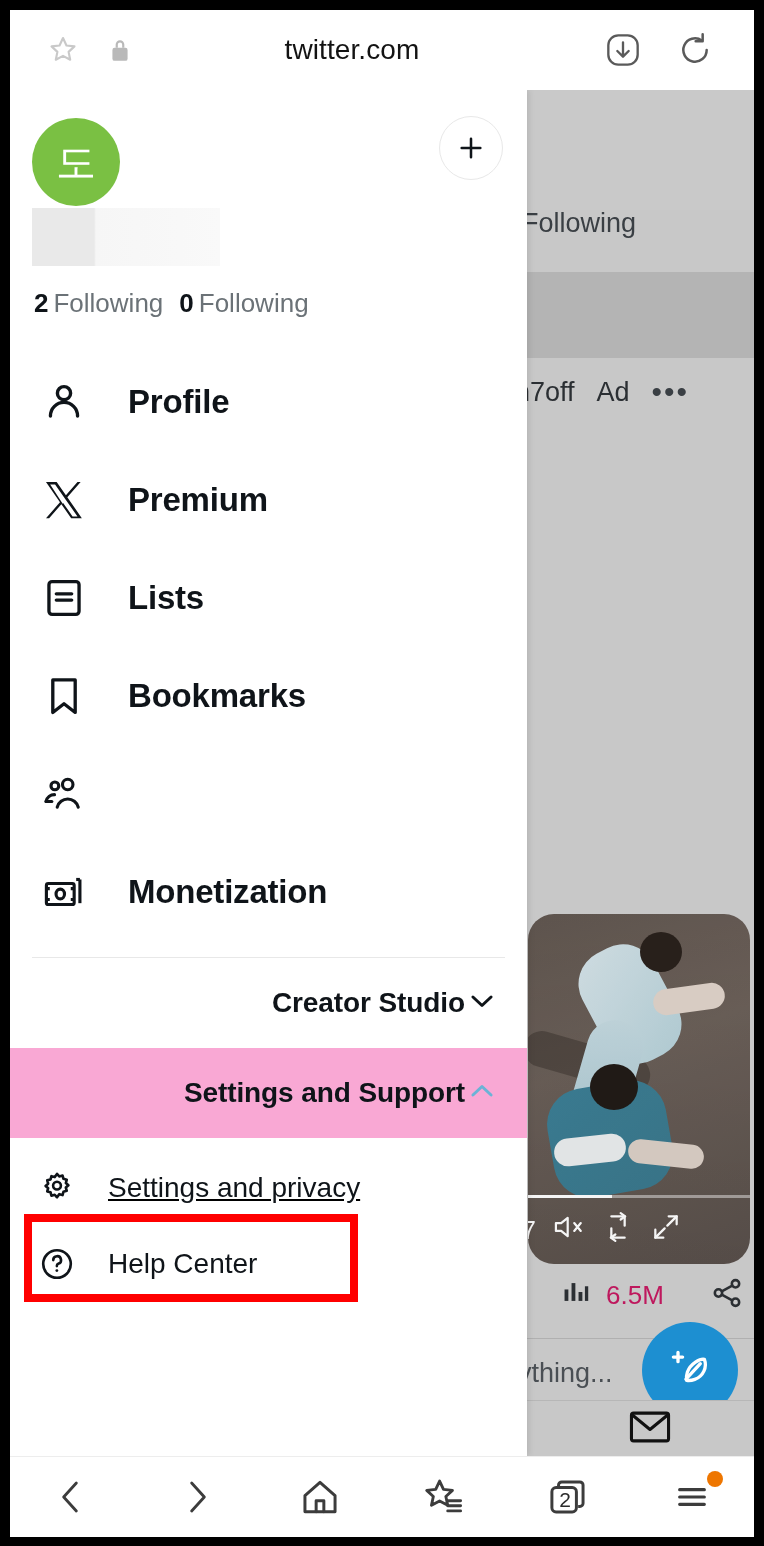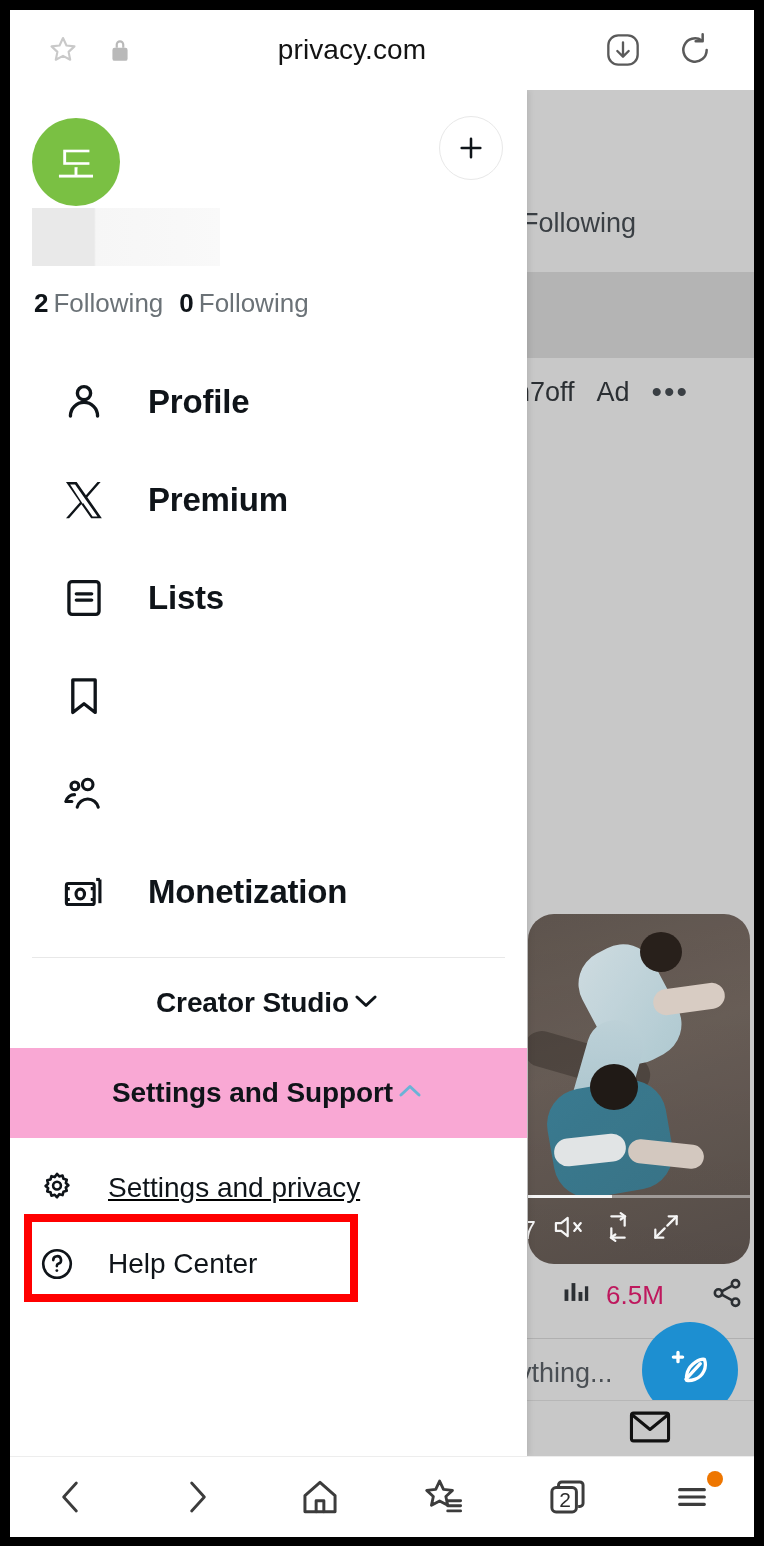--- a/index.html
+++ b/index.html
@@ -320,21 +320,20 @@
     align-items: baseline;
   }
   .counts b {
     color: #0f1419;
     font-weight: 700;
     margin-right: 5px;
   }
 
   .nav-main {
     margin-top: 34px;
-    padding-left: 20px;
   }
   .nav-item {
     display: flex;
     align-items: center;
     height: 98px;
     padding-left: 28px;
     box-sizing: border-box;
   }
   .nav-ico {
     width: 52px;
@@ -354,21 +353,21 @@
 
   .divider {
     height: 1px;
     background: #e8e8e8;
     margin: 16px 22px 0 22px;
   }
 
   .acc-item {
     display: flex;
     align-items: center;
-    justify-content: center;
+    justify-content: flex-end;
     height: 90px;
     padding: 0 28px 0 30px;
     box-sizing: border-box;
   }
   .acc-item.active {
     background: #f9a8d4;
   }
   .acc-lbl {
     font-size: 28px;
     font-weight: 700;
@@ -464,21 +463,21 @@
       <svg width="32" height="32" viewBox="0 0 24 24" fill="none" stroke="#c9c9c9" stroke-width="1.6" stroke-linejoin="round">
         <path d="M12 3l2.6 5.6 6 .7-4.4 4.1 1.2 5.9L12 16.4 6.6 19.3l1.2-5.9L3.4 9.3l6-.7z"></path>
       </svg>
     </div>
     <div class="bb-lock">
       <svg width="22" height="26" viewBox="0 0 20 24" fill="#b9b9b9">
         <rect x="3" y="10" width="14" height="12" rx="2"></rect>
         <path d="M6 10V7a4 4 0 0 1 8 0v3h-2V7a2 2 0 0 0-4 0v3z"></path>
       </svg>
     </div>
-    <div class="bb-url">privacy.com</div>
+    <div class="bb-url">twitter.com</div>
     <div class="bb-dl">
       <svg width="40" height="40" viewBox="0 0 24 24" fill="none" stroke="#5a5a5a" stroke-width="1.4" stroke-linecap="round" stroke-linejoin="round">
         <rect x="3.2" y="3.2" width="17.6" height="17.6" rx="6"></rect>
         <path d="M12 7.4v8.4M8.6 12.6L12 16l3.4-3.4"></path>
       </svg>
     </div>
     <div class="bb-reload">
       <svg width="40" height="40" viewBox="0 0 24 24" fill="none" stroke="#5a5a5a" stroke-width="1.5" stroke-linecap="round" stroke-linejoin="round">
         <path d="M19 12a7 7 0 1 1-2.9-5.65"></path>
         <path d="M16.6 2.6v4.2h-4.2"></path>
@@ -633,20 +632,21 @@
           </span>
           <span class="nav-lbl">Lists</span>
         </div>
 
         <div class="nav-item">
           <span class="nav-ico">
             <svg width="42" height="42" viewBox="0 0 24 24" fill="none" stroke="#0f1419" stroke-width="1.9" stroke-linejoin="round">
               <path d="M5.6 2.8h12.8v18.6L12 16.4l-6.4 5z"></path>
             </svg>
           </span>
+          <span class="nav-lbl">Bookmarks</span>
         </div>
 
         <div class="nav-item">
           <span class="nav-ico">
             <svg width="44" height="44" viewBox="0 0 26 24" fill="none" stroke="#0f1419" stroke-width="1.85" stroke-linecap="round">
               <circle cx="15.2" cy="6.4" r="3.1"></circle>
               <circle cx="7.6" cy="7.2" r="2.3"></circle>
               <path d="M9 19.8a6.4 6.4 0 0 1 12.4 0"></path>
               <path d="M2.4 16.4a5.1 5.1 0 0 1 5-4"></path>
               <path d="M2.4 16.4h3.4"></path>

